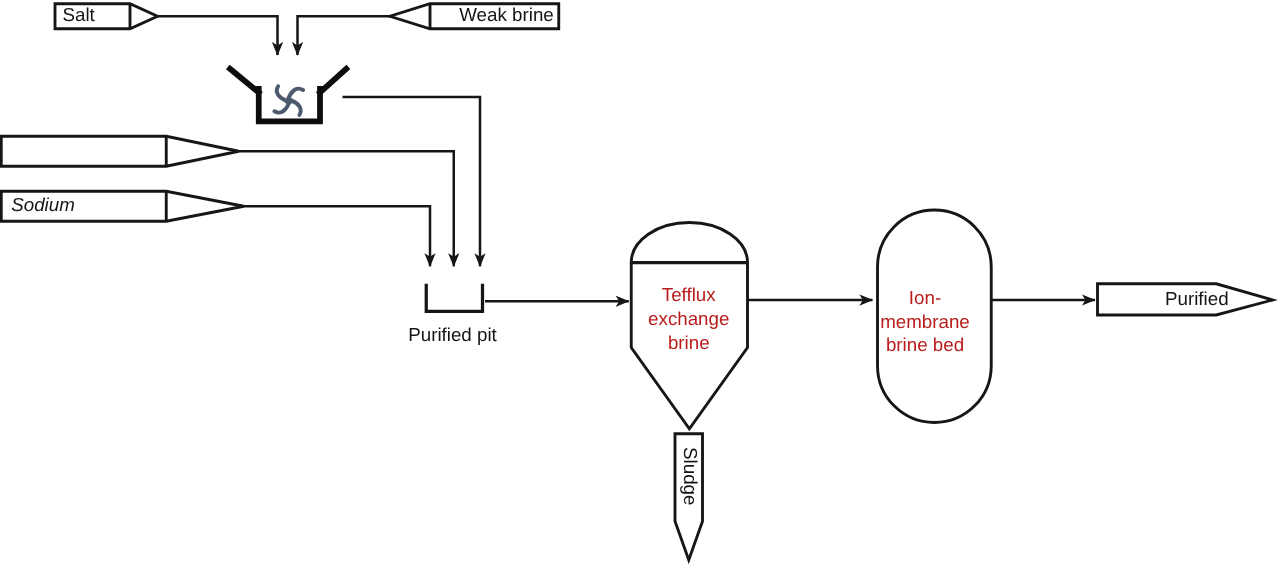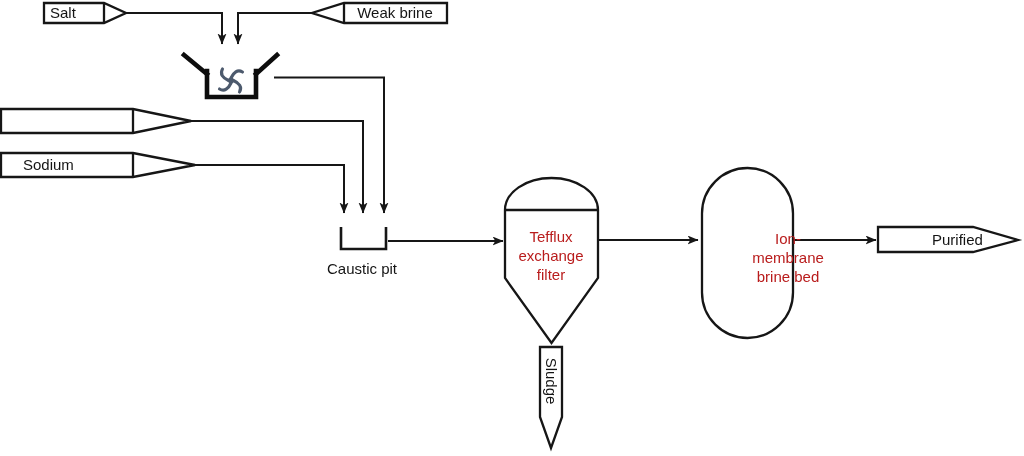--- a/index.html
+++ b/index.html
@@ -84,34 +84,34 @@
     <path d="M341,227 V249 H386 V227" stroke="#161616" stroke-width="2.6" fill="none"></path>
 
     <path d="M505,278 V210 A46.5,32 0 0 1 598,210 V278 L551.5,343 Z" stroke="#161616" stroke-width="2.3" fill="#ffffff"></path>
     <line x1="505" y1="210" x2="598" y2="210" stroke="#161616" stroke-width="2.6"></line>
 
     <rect x="702" y="168" width="91" height="170" rx="45.5" ry="45.5" stroke="#161616" stroke-width="2.3" fill="#ffffff"></rect>
   </svg>
 
   <div class="lbl" style="left:50px;top:3px;width:54px;">Salt</div>
 
-  <div class="lbl" style="left:347px;top:3px;width:96px;text-align:center;">Weak brine</div>
+  <div class="lbl" style="left:347px;top:3px;width:96px;text-align:right;">Weak brine</div>
 
 
-  <div class="lbl" style="left:23px;top:154px;width:122px;line-height:22px;">Sodium</div>
+  <div class="lbl" style="left:9px;top:154px;width:122px;line-height:22px;font-style:italic;">Sodium</div>
 
-  <div class="lbl center" style="left:312px;top:261px;width:100px;line-height:16px;">Caustic pit</div>
+  <div class="lbl center" style="left:312px;top:261px;width:100px;line-height:16px;">Purified pit</div>
 
   <div class="node-lines" style="left:503px;top:227px;width:96px;">
     <div>Tefflux</div>
     <div>exchange</div>
-    <div>filter</div>
+    <div>brine</div>
   </div>
 
-  <div class="node-lines" style="left:740px;top:229px;width:96px;">
+  <div class="node-lines" style="left:692px;top:229px;width:96px;">
     <div>Ion-</div>
     <div>membrane</div>
     <div>brine bed</div>
   </div>
 
   <div class="lbl" style="left:932px;top:229px;width:82px;line-height:22px;">Purified</div>
 
   <div class="lbl" id="sludge-label">Sludge</div>
 </div>
 

